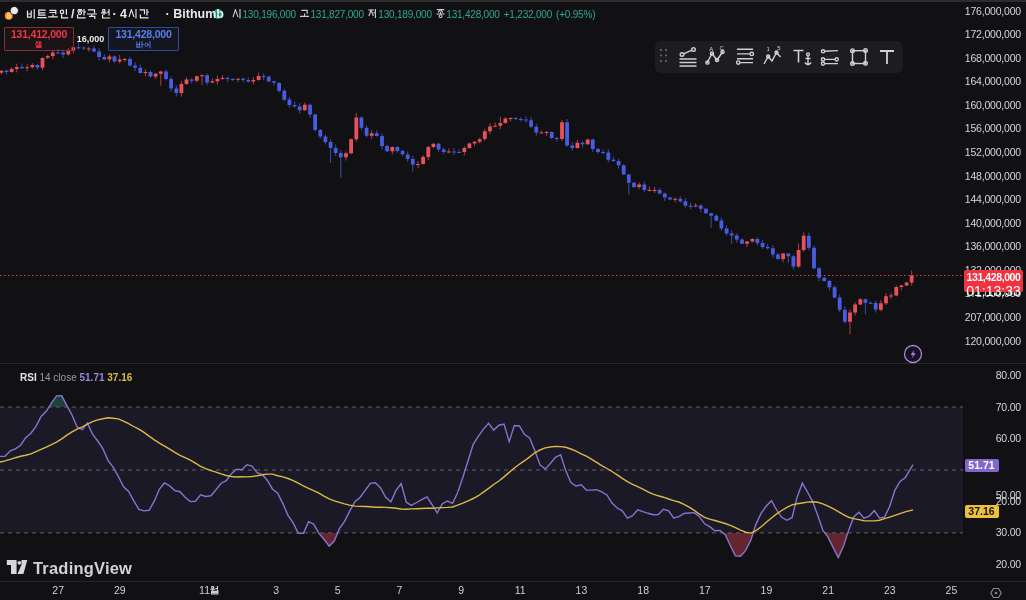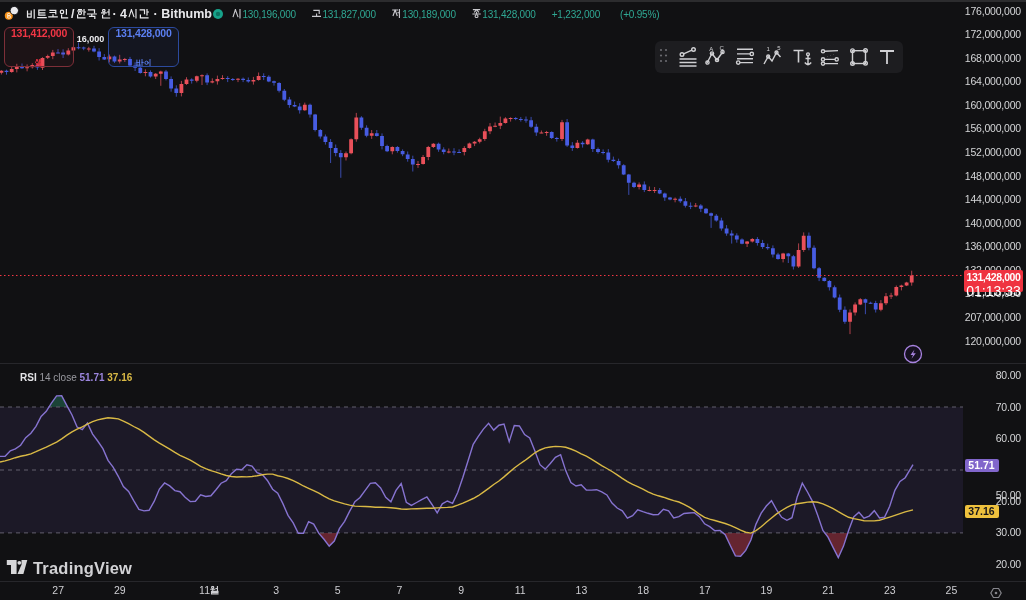--- a/index.html
+++ b/index.html
@@ -1,22 +1,22 @@
 <!DOCTYPE html>
 <html><head><meta charset="utf-8"><style>
 *{margin:0;padding:0;box-sizing:border-box}
 html,body{width:1026px;height:600px;background:#111113;overflow:hidden;font-family:"Liberation Sans",sans-serif}
 #app{position:relative;width:1026px;height:600px;background:#111113;color:#d5d6d8}
 .abs{position:absolute}
 .kg{display:inline-block;vertical-align:-1px}
 #hdr{position:absolute;left:26px;top:6px;display:flex;align-items:center;gap:1px;color:#e9e9ec;font-weight:bold;font-size:12.5px;white-space:nowrap;height:16px}
 #ohlc{position:absolute;left:232px;top:8.5px;display:flex;align-items:center;font-size:10px;white-space:nowrap;color:#bfbfc4}
 #ohlc b{color:#c9c9ce;font-weight:bold;margin-right:1px}
-#ohlc .v{color:#2fa893;margin-right:16px;letter-spacing:-0.2px}
-.btn{position:absolute;top:27px;height:40px;border-radius:6px;display:flex;flex-direction:column;align-items:center;justify-content:space-between;line-height:1}
+#ohlc .v{color:#2fa893;margin-right:4px;letter-spacing:-0.2px}
+.btn{position:absolute;top:27px;height:24px;border-radius:1px;display:flex;flex-direction:column;align-items:center;justify-content:center;line-height:1}
 .btn .n{font-size:10.5px;font-weight:bold;letter-spacing:-0.2px}
 .btn .s{height:7.5px;display:flex;align-items:center;margin-top:1.5px}
 .ticon{position:absolute;top:46px;width:22px;height:22px}
 .al{position:absolute;right:5px;font-size:10.5px;color:#d5d6d8;letter-spacing:-0.2px}
 .tl{position:absolute;top:584px;font-size:10.5px;color:#cfcfd3;text-align:right} .tl .kg{vertical-align:-1.5px}
 </style></head><body>
 <div id="app">
 <svg width="0" height="0" style="position:absolute">
       <defs>
         <g id="g-bi" fill="none" stroke="currentColor" stroke-width="12" stroke-linecap="square">
@@ -137,40 +137,40 @@
       <svg class="kg " style="width:10px;height:10px;flex:none" viewBox="0 0 100 100">
         <use href="#g-won"></use>
       </svg>
       <span style="margin:0 0px">· 4</span>
       <svg class="kg " style="width:9.5px;height:9.5px;flex:none" viewBox="0 0 100 100">
         <use href="#g-si"></use>
       </svg>
       <svg class="kg " style="width:10px;height:10px;flex:none" viewBox="0 0 100 100">
         <use href="#g-gan"></use>
       </svg>
-      <span style="margin:0 4px">· Bithumb</span>
+      <span style="margin:0 16px">· Bithumb</span>
     </div>
 <div id="ohlc">
       <b><svg class="kg " style="width:9.5px;height:9.5px;flex:none" viewBox="0 0 100 100">
           <use href="#g-si"></use>
         </svg></b>
       <span class="v">130,196,000</span>
       <b><svg class="kg " style="width:9.5px;height:9.5px;flex:none" viewBox="0 0 100 100">
           <use href="#g-go"></use>
         </svg></b>
       <span class="v">131,827,000</span>
       <b><svg class="kg " style="width:9.5px;height:9.5px;flex:none" viewBox="0 0 100 100">
           <use href="#g-jeo"></use>
         </svg></b>
       <span class="v">130,189,000</span>
       <b><svg class="kg " style="width:9.5px;height:9.5px;flex:none" viewBox="0 0 100 100">
           <use href="#g-jong"></use>
         </svg></b>
       <span class="v">131,428,000</span>
-      <span class="v" style="margin-right:20px">+1,232,000</span>
+      <span class="v" style="margin-right:4px">+1,232,000</span>
       <span class="v">(+0.95%)</span>
     </div>
 <div class="btn" style="left:4px;width:70px;border:1px solid #7e2f38;color:#f23645;background:rgba(242,54,69,0.05)">
       <div class="n">131,412,000</div>
       <div class="s">
         <svg class="kg " style="width:7.5px;height:7.5px;flex:none" viewBox="0 0 100 100">
           <use href="#g-sel"></use>
         </svg>
       </div>
     </div>

